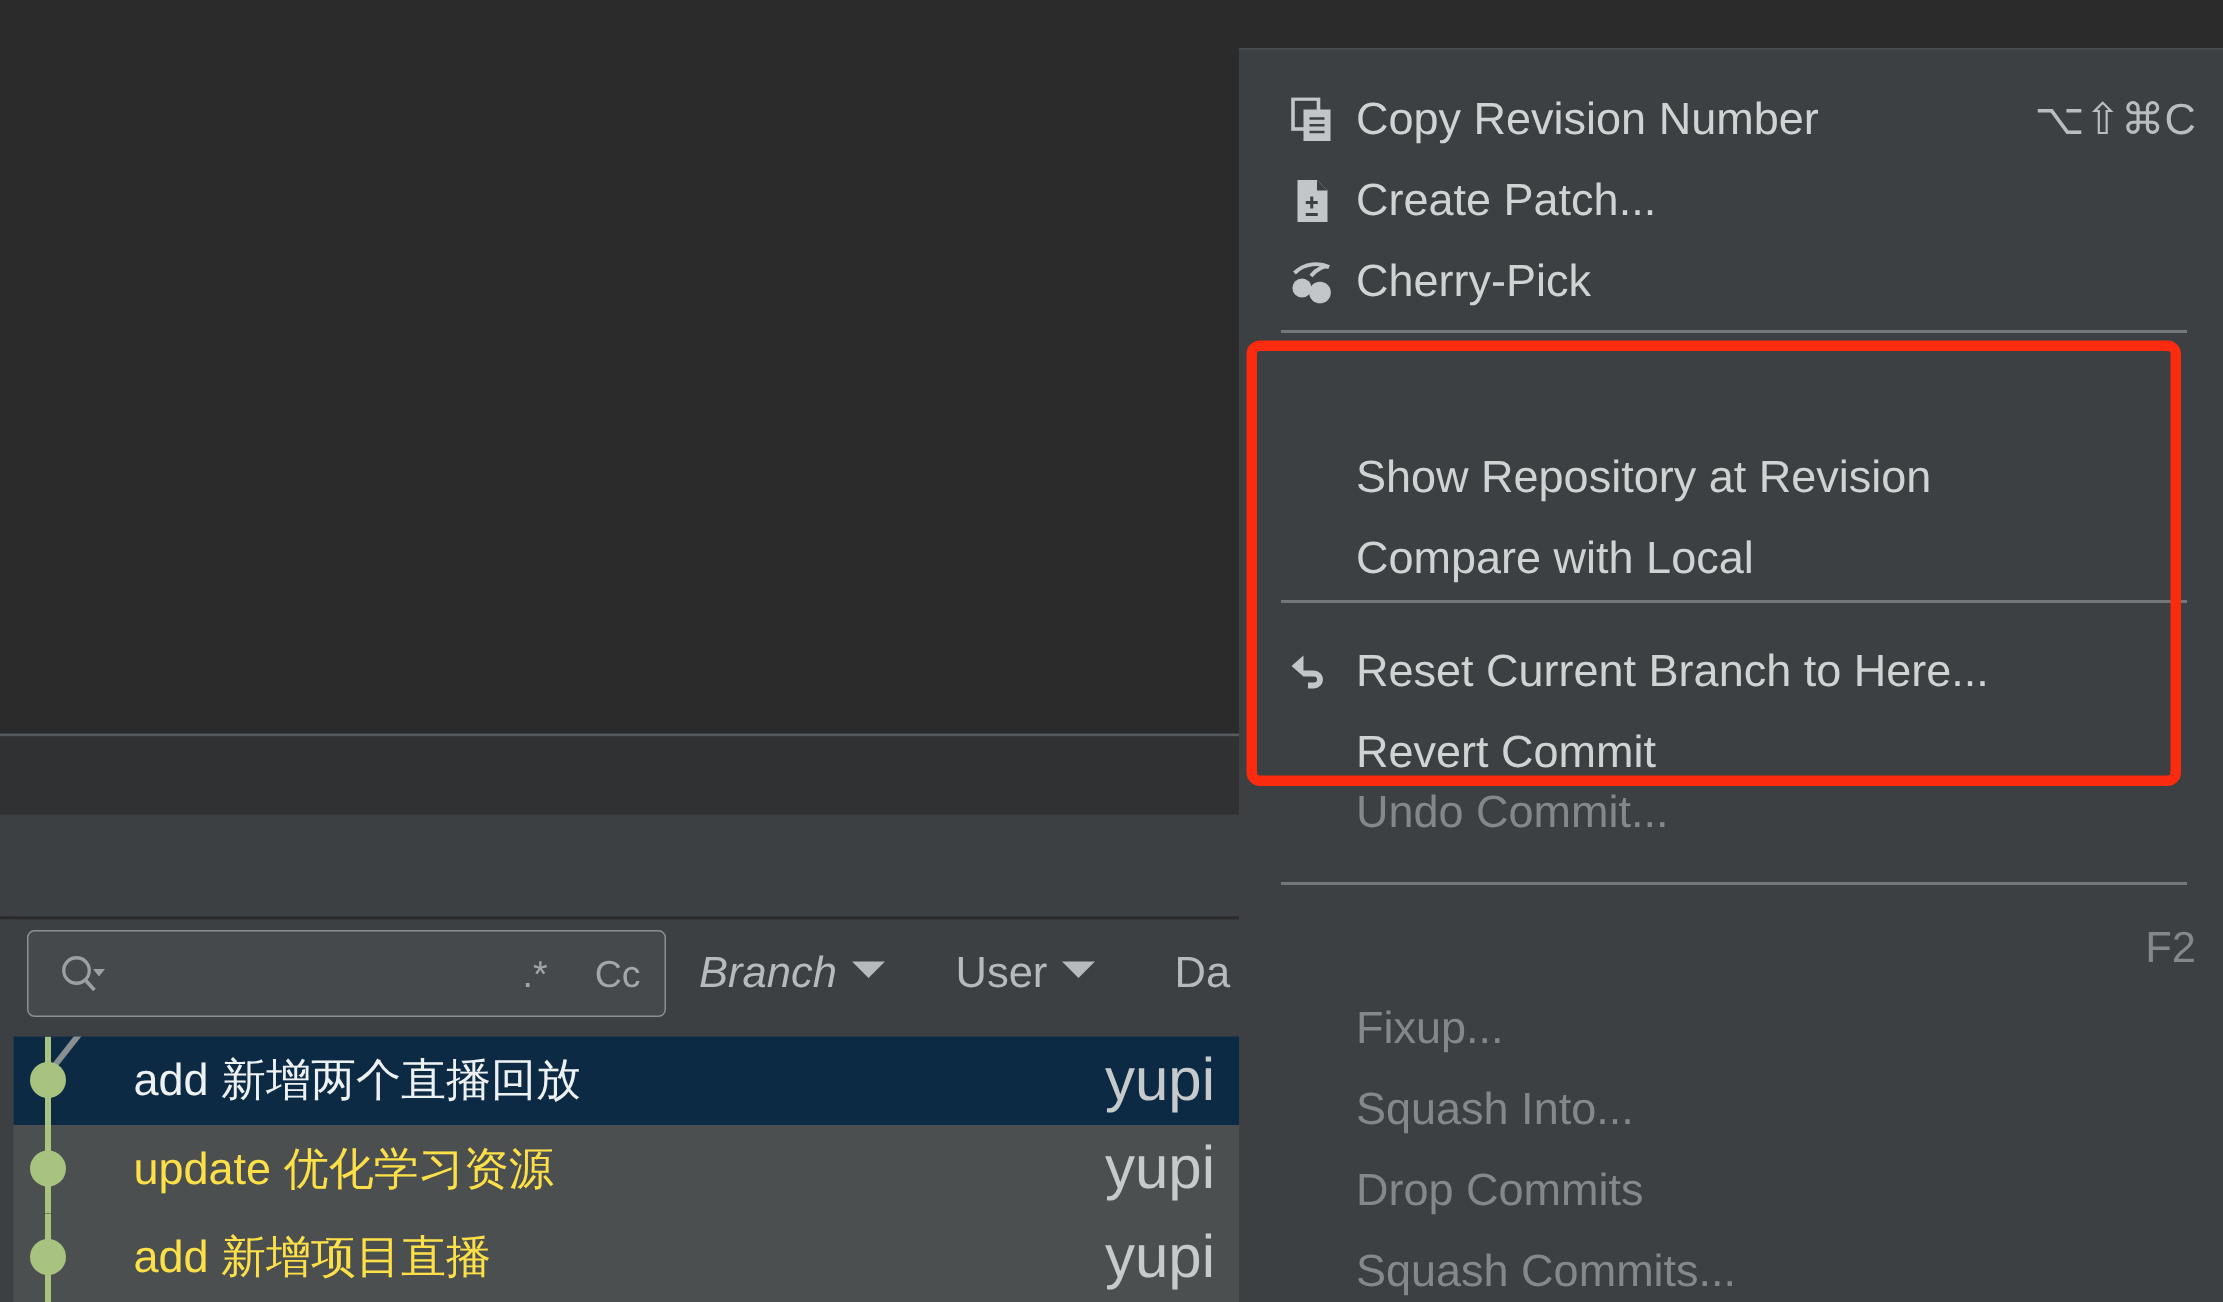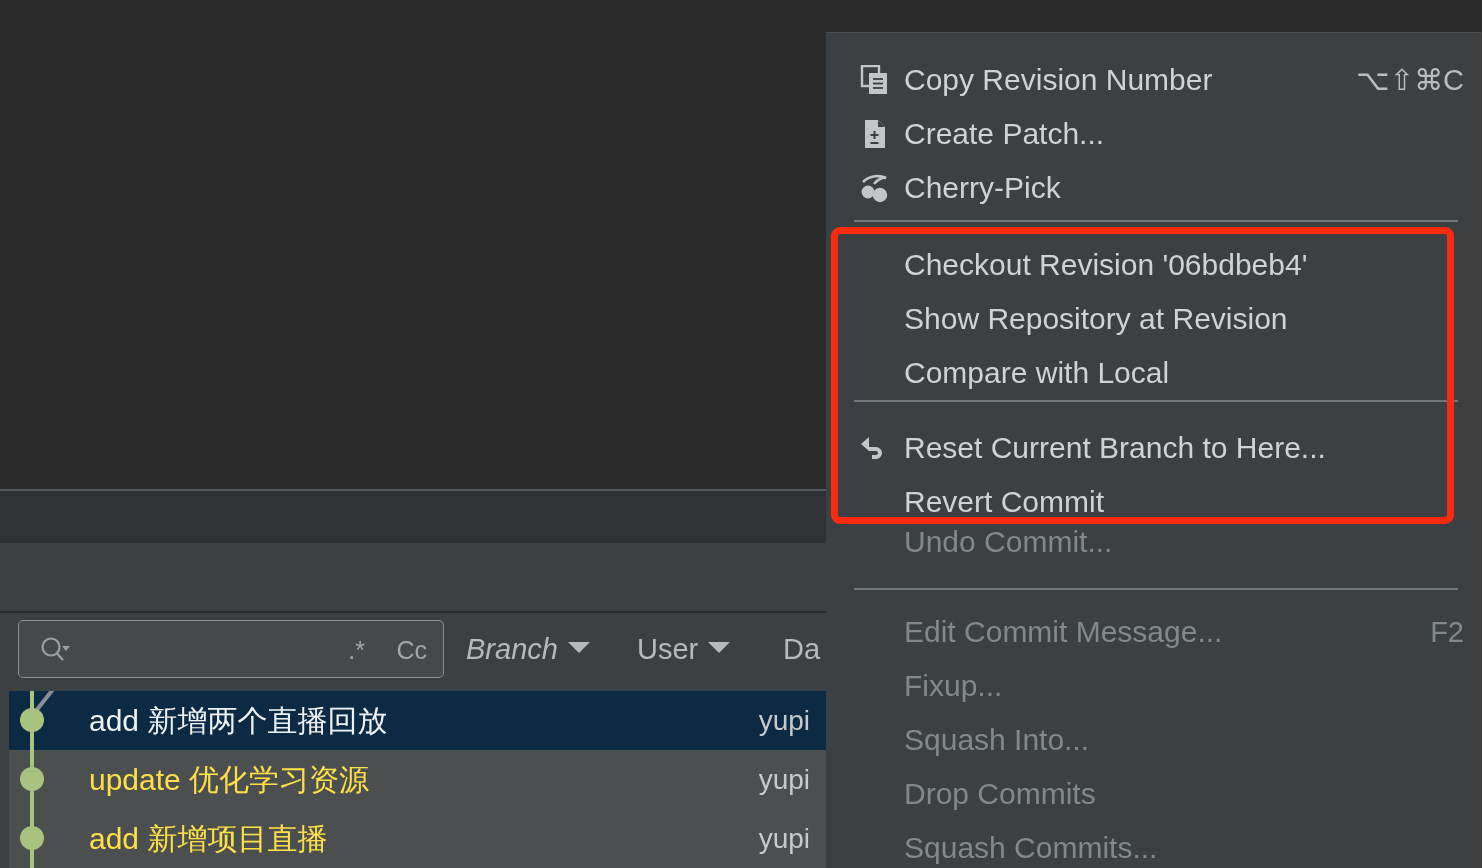--- a/index.html
+++ b/index.html
@@ -77,21 +77,21 @@
   }
   .commit-row.selected { background: #0d2a44; }
   .commit-subject {
     position: absolute; left: 80px;
     color: #fde047; font-size: 30px; line-height: 59px;
     white-space: nowrap;
   }
   .commit-row.selected .commit-subject { color: #eef1f2; text-align: center; }
   .commit-author {
     position: absolute; right: 16px;
-    color: #c6cacb; font-size: 28px; line-height: 59px;
+    color: #c6cacb; font-size: 40px; line-height: 59px;
   }
   .graph { position: absolute; left: 0; top: 0; width: 80px; height: 59px; }
 
   
   #context-menu {
     position: absolute; left: 826px; top: 32px;
     width: 656px; height: 836px;
     background: #3c4043;
     border-top: 1px solid #4a4e51;
   }
@@ -240,24 +240,20 @@
           <circle cx="8" cy="19" r="6.4" fill="#c2c6c8"></circle>
           <circle cx="20" cy="22" r="7.2" fill="#c2c6c8"></circle>
         </svg>
       </span>
       <span class="menu-label">Cherry-Pick</span>
       <span class="menu-shortcut"></span>
     </div>
 
     <div class="menu-sep" style="top:187px;"></div>
 
-    <div class="menu-item" style="top:205px;">
-      <span class="menu-label">Checkout Revision '06bdbeb4'</span>
-      <span class="menu-shortcut"></span>
-    </div>
 
     <div class="menu-item" style="top:259px;">
       <span class="menu-label">Show Repository at Revision</span>
       <span class="menu-shortcut"></span>
     </div>
 
     <div class="menu-item" style="top:313px;">
       <span class="menu-label">Compare with Local</span>
       <span class="menu-shortcut"></span>
     </div>
@@ -280,21 +276,20 @@
     </div>
 
     <div class="menu-item disabled" style="top:482px;">
       <span class="menu-label">Undo Commit...</span>
       <span class="menu-shortcut"></span>
     </div>
 
     <div class="menu-sep" style="top:555px;"></div>
 
     <div class="menu-item disabled" style="top:572px;">
-      <span class="menu-label">Edit Commit Message...</span>
       <span class="menu-shortcut">F2</span>
     </div>
 
     <div class="menu-item disabled" style="top:626px;">
       <span class="menu-label">Fixup...</span>
       <span class="menu-shortcut"></span>
     </div>
 
     <div class="menu-item disabled" style="top:680px;">
       <span class="menu-label">Squash Into...</span>

